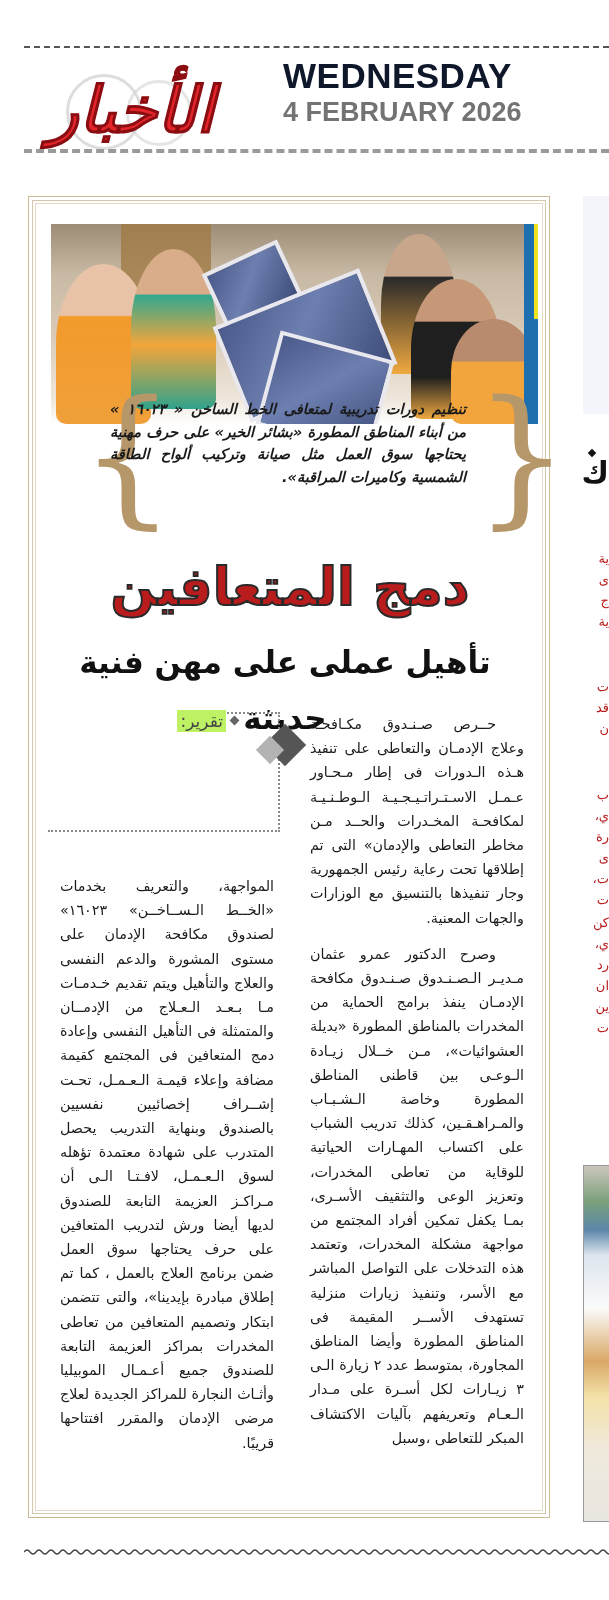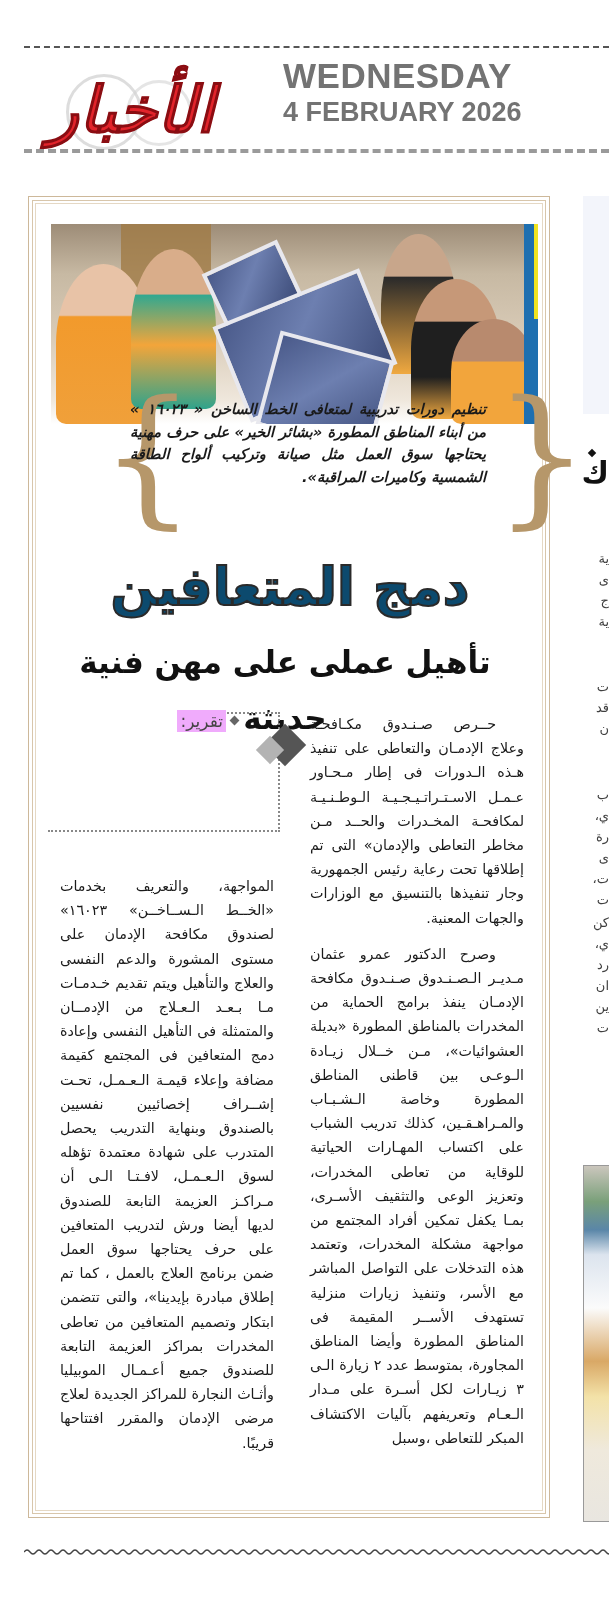--- a/index.html
+++ b/index.html
@@ -4,66 +4,66 @@
 <style>
   html, body { margin:0; padding:0; }
   body { width:609px; height:1600px; background:#ffffff; position:relative; overflow:hidden; font-family:"DejaVu Sans", sans-serif; color:#1a1a1a; }
   .dash-top { position:absolute; left:24px; right:0; top:46px; border-top:2px dashed #555; }
   .dash-bottom { position:absolute; left:24px; right:0; top:149px; border-top:4px dashed #9a9a9a; }
   .masthead-logo { position:absolute; left:26px; top:58px; width:210px; height:88px;margin-top:8px; }
   .logo-globe { position:absolute; left:40px; top:8px; width:70px; height:70px; border-radius:50%; border:3px solid #cfcfcf; opacity:.7; }
   .logo-globe2 { position:absolute; left:100px; top:14px; width:60px; height:60px; border-radius:50%; border:3px solid #d4d4d4; opacity:.6; }
   .logo-text { position:absolute; left:0; top:0; width:210px; height:88px; font-family:"DejaVu Sans", sans-serif; font-weight:bold; font-size:64px; line-height:88px; color:#e2242b; text-align:center; font-style:italic; letter-spacing:-2px; -webkit-text-stroke:1px #8a0d12; direction:rtl; }
   .date-block { position:absolute; left:283px; top:56px; }
-  .date-day { font-family:"Liberation Sans", sans-serif; font-weight:bold; font-size:35px; line-height:40px; color:#737373; letter-spacing:0.5px; }
+  .date-day { font-family:"Liberation Sans", sans-serif; font-weight:bold; font-size:35px; line-height:40px; color:#0f172a; letter-spacing:0.5px; }
   .date-full { font-family:"Liberation Sans", sans-serif; font-weight:bold; font-size:27px; line-height:32px; color:#737373; }
 
   .frame { position:absolute; left:28px; top:196px; width:520px; height:1320px; border:1px solid #cdb89a; box-shadow: inset 0 0 0 3px #fff, inset 0 0 0 4px #d8c6ab, inset 0 0 0 6px #fff, inset 0 0 0 7px #e5d8c4; }
   .photo { position:absolute; left:51px; top:224px; width:487px; height:200px; overflow:hidden; background:linear-gradient(180deg,#9d8c77 0%,#c7b9a3 25%,#d8cab6 55%,#efe7dc 88%,#ffffff 100%); }
   .photo .wall { position:absolute; left:70px; top:0; width:90px; height:70px; background:#a07a45; opacity:.8; }
   .photo .blue-edge { position:absolute; right:0; top:0; width:14px; height:200px; background:#1e6fb0; }
   .photo .yellow-edge { position:absolute; right:0; top:0; width:4px; height:95px; background:#f0e321; }
   .person { position:absolute; border-radius:50% 50% 10px 10px; }
   .p1 { left:5px; top:40px; width:95px; height:160px; background:linear-gradient(180deg,#e8c3a7 0,#e8c3a7 32%,#f29a2c 33%,#f0a03a 100%); }
   .p2 { left:80px; top:25px; width:85px; height:160px; background:linear-gradient(180deg,#d9ad8a 0,#d9ad8a 28%,#33a88f 29%,#f3a53a 60%,#2fa38c 100%); }
   .p3 { left:330px; top:10px; width:75px; height:140px; background:linear-gradient(180deg,#c8a68b 0,#c8a68b 30%,#2a2a2a 31%,#f0a940 100%); }
   .p4 { left:360px; top:55px; width:90px; height:140px; background:linear-gradient(180deg,#c69878 0,#c69878 30%,#1f1f1f 31%,#1f1f1f 70%,#f0a940 100%); }
   .p5 { left:400px; top:95px; width:85px; height:105px; background:linear-gradient(180deg,#b88a6e 0,#b88a6e 40%,#f2a53c 41%,#f2a53c 100%); }
   .panel { position:absolute; background:linear-gradient(135deg,#4a5a8a 0%,#6d7fb0 45%,#3e4d7a 100%); border:4px solid #e8e8ee; }
   .pan1 { left:160px; top:30px; width:75px; height:55px; transform:rotate(-25deg); }
   .pan2 { left:175px; top:70px; width:150px; height:95px; transform:rotate(-22deg); }
   .pan3 { left:215px; top:120px; width:110px; height:90px; transform:rotate(15deg); }
 
-  .caption { position:absolute; left:100px; top:396px; width:416px; height:140px;text-decoration:underline; }
+  .caption { position:absolute; left:80px; top:396px; width:416px; height:140px;text-decoration:underline; }
   .brace { position:absolute; top:0; width:22px; height:134px; color:#b6976a; font-family:"DejaVu Serif", serif; font-size:150px; line-height:120px; font-weight:normal; }
   .brace.left { left:0; }
   .brace.right { right:0; }
   .caption-text { position:absolute; left:30px; right:30px; top:2px; direction:rtl; text-align:justify; text-align-last:right; font-family:"DejaVu Sans", sans-serif; font-weight:bold; font-style:italic; font-size:14.5px; line-height:22.5px; color:#1a1a1a; }
 
-  .headline { position:absolute; left:40px; top:556px; width:500px; text-align:center; direction:rtl; font-family:"DejaVu Sans", sans-serif; font-weight:bold; font-size:52px; line-height:62px; color:#0c4a6e; -webkit-text-stroke:2px #2a2a2a; letter-spacing:-1px; }
+  .headline { position:absolute; left:40px; top:556px; width:500px; text-align:center; direction:rtl; font-family:"DejaVu Sans", sans-serif; font-weight:bold; font-size:52px; line-height:62px; color:#b91c1c; -webkit-text-stroke:2px #2a2a2a; letter-spacing:-1px; }
   .subheadline { position:absolute; left:40px; top:634px; width:490px; text-align:center; direction:rtl; font-family:"DejaVu Sans", sans-serif; font-weight:bold; font-size:31px; line-height:56px; color:#111; }
 
   .byline-box { position:absolute; left:48px; top:712px; width:230px; height:116px; border-right:2px dotted #888; border-bottom:2px dotted #888; border-top:2px dotted #888; border-top-width:2px; }
   .byline-box .topline-mask { position:absolute; left:-2px; top:-3px; width:140px; height:5px; background:#fff; }
-  .byline-label { position:absolute; right:52px; top:-4px; direction:rtl; font-family:"DejaVu Sans", sans-serif; font-size:17px; line-height:22px; color:#444; background:#f0abfc; padding:0 3px; }
+  .byline-label { position:absolute; right:52px; top:-4px; direction:rtl; font-family:"DejaVu Sans", sans-serif; font-size:17px; line-height:22px; color:#444; background:#bef264; padding:0 3px; }
   .byline-dot { position:absolute; right:40px; top:3px; width:7px; height:7px; background:#666; transform:rotate(45deg); }
   .diamond-dark { position:absolute; right:-22px; top:16px; width:30px; height:30px; background:#555; transform:rotate(45deg); }
   .diamond-light { position:absolute; right:-2px; top:26px; width:20px; height:20px; background:#b3b3b3; transform:rotate(45deg); }
   .byline-names { position:absolute; right:40px; top:30px; width:180px; direction:rtl; text-align:right; font-family:"DejaVu Sans", sans-serif; font-weight:bold; font-size:22px; line-height:36px; color:#111; }
 
   .col { position:absolute; direction:rtl; text-align:justify; text-align-last:right; font-family:"DejaVu Sans", sans-serif; font-size:14.3px; line-height:24.2px; color:#1a1a1a; }
   .col p { margin:12px; }
   .col-right { left:298px; top:700px; width:238px; }
   .col-left { left:48px; top:862px; width:238px; }
   .indent { text-indent:28px; }
 
   .rightstrip-blue { position:absolute; left:583px; top:196px; width:26px; height:218px; background:#f3f5fb; }
   .rightstrip-bullet { position:absolute; left:589px; top:450px; width:6px; height:6px; background:#111; transform:rotate(45deg); }
   .rightstrip-headline { position:absolute; left:583px; top:455px; font-family:"DejaVu Sans", sans-serif; font-weight:bold; font-size:30px; color:#111; direction:rtl; width:26px; overflow:hidden; white-space:nowrap; }
-  .rightstrip-text { position:absolute; left:583px; width:26px; overflow:hidden; direction:rtl; font-family:Liberation Sans, sans-serif; font-size:13px; line-height:21px; color:#404040; white-space:nowrap; }
+  .rightstrip-text { position:absolute; left:583px; width:26px; overflow:hidden; direction:rtl; font-family:Liberation Sans, sans-serif; font-size:13px; line-height:21px; color:#b91c1c; white-space:nowrap; }
   .rightstrip-photo { position:absolute; left:583px; top:1165px; width:26px; height:355px; border:1px solid #999; background:linear-gradient(180deg,#cbc6bd 0%,#7aa07a 10%,#5a86a8 18%,#dce4ee 25%,#fbfbfb 40%,#d9a866 55%,#f3e2a8 65%,#efe9dc 80%,#e9e6e0 100%); }
 
   .bottom-wave { position:absolute; left:24px; right:0; top:1547px; height:10px; }
 </style>
 </head>
 <body>
 
 <div class="dash-top"></div>
 
 <div class="masthead-logo">

